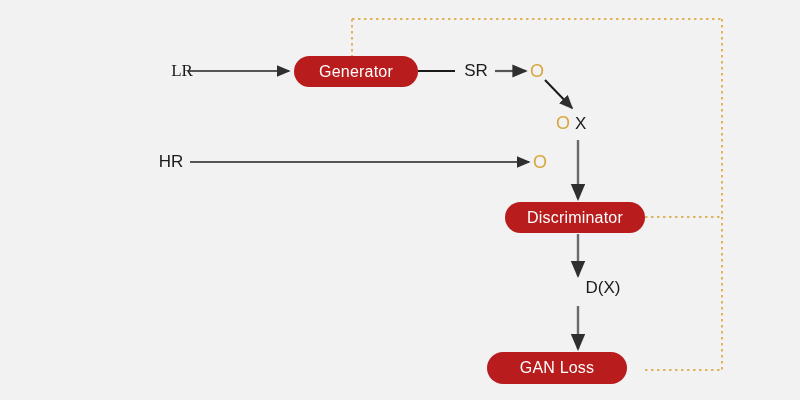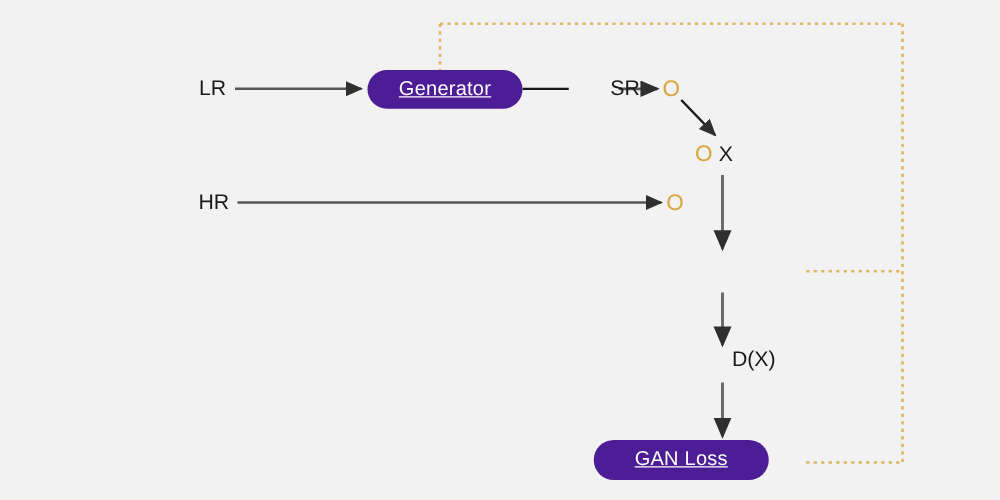--- a/index.html
+++ b/index.html
@@ -21,31 +21,30 @@
   }
   svg.layer {
     position: absolute;
     left: 0;
     top: 0;
     width: 800px;
     height: 400px;
   }
   .node-box {
     position: absolute;
-    background: #4c1d95;
+    background: #b91c1c;
     color: #ffffff;
     border-radius: 16px;
     display: flex;
     align-items: center;
     justify-content: center;
     font-size: 16px;
     letter-spacing: 0.2px;
     box-sizing: border-box;
     white-space: nowrap;
-    text-decoration: underline;
   }
   .plain-label {
     position: absolute;
     color: #1a1a1a;
     font-size: 17px;
     white-space: nowrap;
     display: flex;
     align-items: center;
     justify-content: center;
   }
@@ -113,30 +112,33 @@
 
     <line x1="578" y1="234" x2="578" y2="276" stroke="#6b6b6b" stroke-width="2.4" marker-end="url(#arrowhead)"></line>
 
     <line x1="578" y1="306" x2="578" y2="349" stroke="#6b6b6b" stroke-width="2.4" marker-end="url(#arrowhead)"></line>
   </svg>
 
   <div class="node-box" style="left:294px; top:56px; width:124px; height:31px;">
     <span>Generator</span>
   </div>
 
+  <div class="node-box" style="left:505px; top:202px; width:140px; height:31px;">
+    <span>Discriminator</span>
+  </div>
 
-  <div class="node-box" style="left:475px; top:352px; width:140px; height:32px;">
+  <div class="node-box" style="left:487px; top:352px; width:140px; height:32px;">
     <span>GAN Loss</span>
   </div>
 
-  <div class="plain-label" style="left:153px; top:60px; width:34px; height:22px;">LR</div>
+  <div class="plain-label" style="left:165px; top:60px; width:34px; height:22px;font-family:Liberation Serif, serif;">LR</div>
 
   <div class="plain-label" style="left:153px; top:151px; width:36px; height:22px;text-align:right;">HR</div>
 
-  <div class="plain-label" style="left:484px; top:60px; width:32px; height:22px;">SR</div>
+  <div class="plain-label" style="left:460px; top:60px; width:32px; height:22px;">SR</div>
 
   <div class="plain-label" style="left:553px; top:277px; width:50px; height:22px;margin-left:25px;">D(X)</div>
 
   <div class="o-marker" style="left:529px; top:60px; width:16px; height:22px;">O</div>
 
   <div class="o-marker" style="left:532px; top:151px; width:16px; height:22px;">O</div>
 
   <div class="ox-group" style="left:556px; top:113px;">
     <span class="ox-o">O</span>
     <span class="ox-x">X</span>

